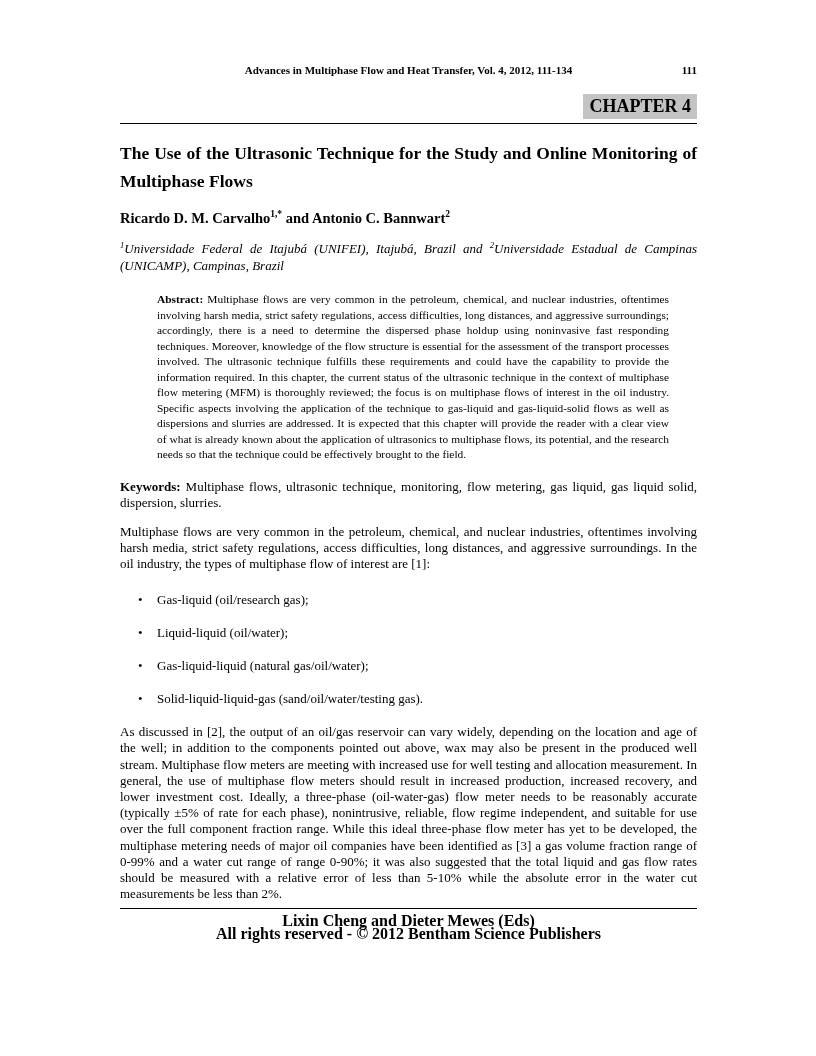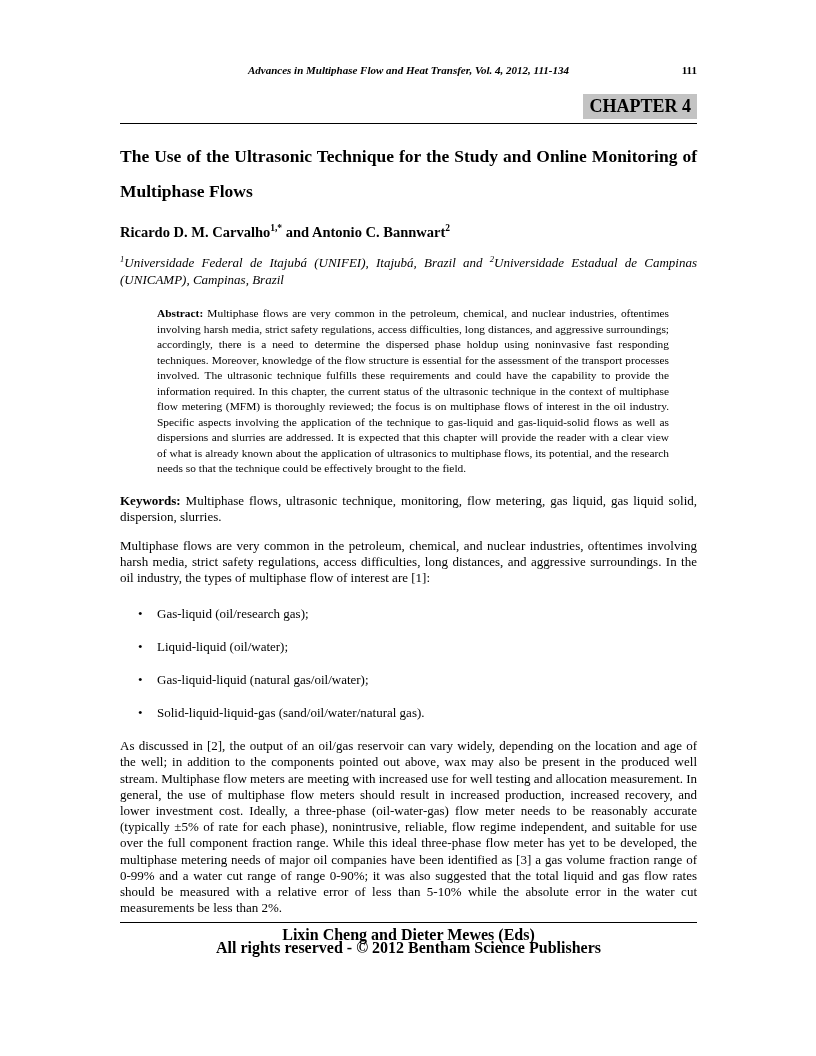--- a/index.html
+++ b/index.html
@@ -9,29 +9,29 @@
     margin:0 auto;
     background:#ffffff;
     box-sizing:border-box;
     padding:64px 119px 0 120px;
     font-family:"Liberation Serif","DejaVu Serif",serif;
     color:#000;
     overflow:hidden;
   }
   
   .running-header{position:relative;height:15px;font-size:11px;font-weight:bold;}
-  .running-header .citation{display:block;text-align:center;font-style:italic;}
+  .running-header .citation{display:block;text-align:center;}
   .running-header .pagenum{position:absolute;right:0;top:0;font-style:normal;}
   
   .chapter-row{margin-top:15px;text-align:right;line-height:26px;height:26px;}
   .chapter-badge{display:inline-block;background:#c3c3c3;font-weight:bold;font-size:18px;padding:0 6px;line-height:25px;}
   .header-rule{border:none;border-top:1.6px solid #000;margin:3px 0 0 0;}
   
   h1.article-title{
-    font-size:17.5px;line-height:35px;font-weight:bold;
+    font-size:17.5px;line-height:28px;font-weight:bold;
     margin:15px 0 0 0;text-align:justify;
   }
   .authors{margin-top:10px;font-size:14.5px;font-weight:bold;line-height:18px;}
   .authors sup{font-size:9.5px;}
   .affiliation{margin-top:10px;font-size:13px;font-style:italic;line-height:17px;text-align:justify;}
   .affiliation sup{font-size:8.5px;font-style:italic;}
   
   .abstract{
     margin-top:18px;padding-left:37px;padding-right:28px;
     font-size:11.4px;line-height:15.5px;text-align:justify;
@@ -89,21 +89,21 @@
     <span class="lbl">Keywords:</span><span> Multiphase flows, ultrasonic technique, monitoring, flow metering, gas liquid, gas liquid solid, dispersion, slurries.</span>
   </div>
 
 
   <p class="body-para">Multiphase flows are very common in the petroleum, chemical, and nuclear industries, oftentimes involving harsh media, strict safety regulations, access difficulties, long distances, and aggressive surroundings. In the oil industry, the types of multiphase flow of interest are [1]:</p>
 
   <ul class="flow-list">
     <li>Gas-liquid (oil/research gas);</li>
     <li>Liquid-liquid (oil/water);</li>
     <li>Gas-liquid-liquid (natural gas/oil/water);</li>
-    <li>Solid-liquid-liquid-gas (sand/oil/water/natural gas).</li>
+    <li>Solid-liquid-liquid-gas (sand/oil/water/testing gas).</li>
   </ul>
 
   <p class="body-para second">As discussed in [2], the output of an oil/gas reservoir can vary widely, depending on the location and age of the well; in addition to the components pointed out above, wax may also be present in the produced well stream. Multiphase flow meters are meeting with increased use for well testing and allocation measurement. In general, the use of multiphase flow meters should result in increased production, increased recovery, and lower investment cost. Ideally, a three-phase (oil-water-gas) flow meter needs to be reasonably accurate (typically ±5% of rate for each phase), nonintrusive, reliable, flow regime independent, and suitable for use over the full component fraction range. While this ideal three-phase flow meter has yet to be developed, the multiphase metering needs of major oil companies have been identified as [3] a gas volume fraction range of 0-99% and a water cut range of range 0-90%; it was also suggested that the total liquid and gas flow rates should be measured with a relative error of less than 5-10% while the absolute error in the water cut measurements be less than 2%.</p>
 
   <hr class="footnote-rule">
 
   <div class="book-footer">
     <div>Lixin Cheng and Dieter Mewes (Eds)</div>
     <div>All rights reserved - © 2012 Bentham Science Publishers</div>
   </div>

